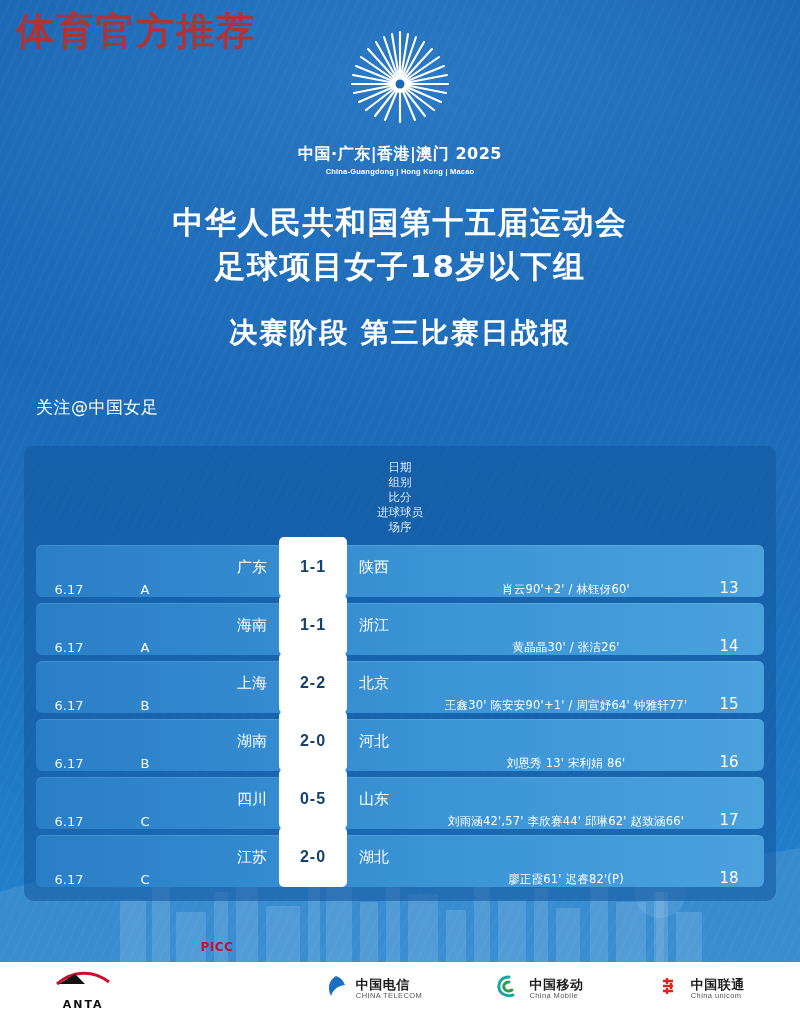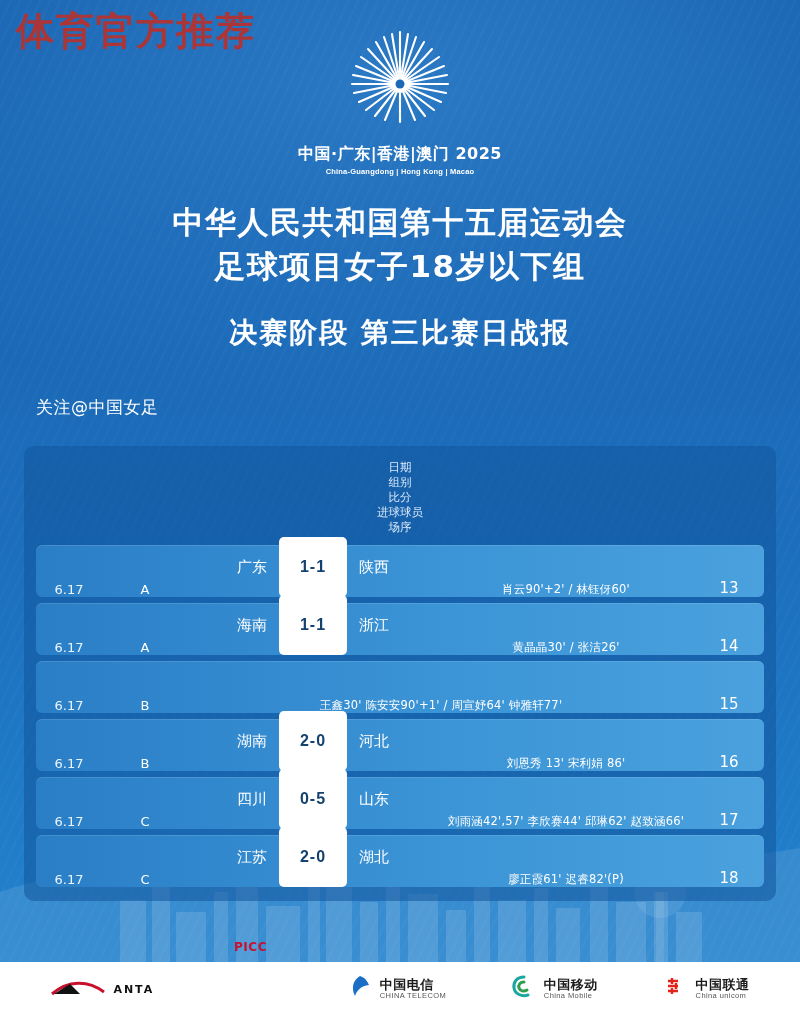--- a/index.html
+++ b/index.html
@@ -185,21 +185,21 @@
     z-index: 5;
     padding: 0 18px;
   }
   .sponsor {
     display: flex; align-items: center; gap: 7px;
     font-family: "DejaVu Sans", sans-serif;
   }
   .sp-text { line-height: 1.1; }
   .sp-cn { font-size: 13px; font-weight: bold; color: #1b1b1b; letter-spacing: .5px; }
   .sp-en { font-size: 7.5px; color: #555; letter-spacing: .4px; font-family: "Liberation Sans", sans-serif; }
-  .sp-anta { display: flex; flex-direction: row; align-items: center; }
+  .sp-anta { display: flex; flex-direction: column; align-items: center; }
   .sp-anta .nm { font-size: 11px; font-weight: bold; letter-spacing: 2px; color: #111; margin-top: 1px; }
   .sp-picc { display: flex; flex-direction: column; align-items: center; gap: 36px; }
   .sp-picc .pic { font-size: 12px; font-weight: bold; color: #c8102e; letter-spacing: .5px; }
   .sp-picc .cn2 { font-size: 10px; font-weight: bold; color: #3b82f6; letter-spacing: .5px; margin-top: 35px; }
 </style>
 </head>
 <body>
 
 <div class="poster">
 
@@ -292,20 +292,25 @@
         <div class="score">1-1</div>
         <div class="team away">浙江</div>
       </div>
       <div class="c-scorers">黄晶晶30' / 张洁26'</div>
       <div class="c-order">14</div>
     </div>
 
     <div class="row">
       <div class="c-date">6.17</div>
       <div class="c-group">B</div>
+      <div class="c-score match">
+        <div class="team home">上海</div>
+        <div class="score">2-2</div>
+        <div class="team away">北京</div>
+      </div>
       <div class="c-scorers">王鑫30' 陈安安90'+1' / 周宣妤64' 钟雅轩77'</div>
       <div class="c-order">15</div>
     </div>
 
     <div class="row">
       <div class="c-date">6.17</div>
       <div class="c-group">B</div>
       <div class="c-score match">
         <div class="team home">湖南</div>
         <div class="score">2-0</div>

